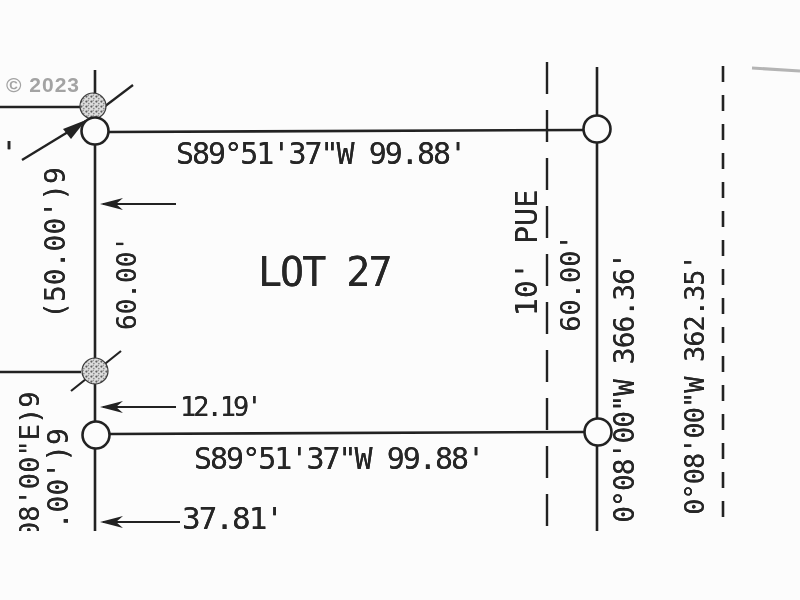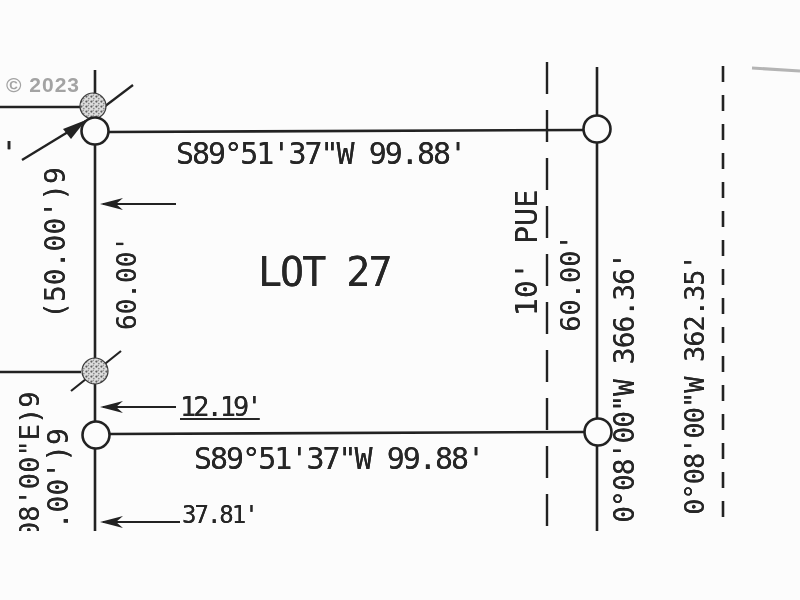--- a/index.html
+++ b/index.html
@@ -64,23 +64,23 @@
     <circle cx="96" cy="435" r="13.5" fill="#fcfcfc" stroke="#222" stroke-width="2.6"></circle>
     <circle cx="598" cy="432" r="13.5" fill="#fcfcfc" stroke="#222" stroke-width="2.6"></circle>
   </svg>
 
   <div class="t wm" style="left:6px;top:74px;font-size:21px;">© 2023</div>
 
   <div class="t" style="left:0px;top:138px;font-size:30px;">'</div>
 
   <div class="t" style="left:176px;top:139px;font-size:30px;letter-spacing:-2px;">S89°51'37"W 99.88'</div>
   <div class="t" style="left:258px;top:252px;font-size:40px;letter-spacing:-2px;text-align:center;">LOT 27</div>
-  <div class="t" style="left:180px;top:393px;font-size:27px;letter-spacing:-3px;text-decoration:underline;">12.19'</div>
+  <div class="t" style="left:180px;top:393px;font-size:27px;letter-spacing:-3px;">12.19'</div>
   <div class="t" style="left:194px;top:444px;font-size:30px;letter-spacing:-2px;">S89°51'37"W 99.88'</div>
-  <div class="t" style="left:182px;top:503px;font-size:24px;letter-spacing:-2px;">37.81'</div>
+  <div class="t" style="left:182px;top:503px;font-size:31px;letter-spacing:-2px;">37.81'</div>
 
   <div class="t v" style="left:56px;top:243px;font-size:28px;">(50.00')9</div>
   <div class="t v" style="left:127px;top:283px;font-size:26px;">60.00'</div>
   <div class="t v" style="left:527px;top:253px;font-size:30px;">10' PUE</div>
   <div class="t v" style="left:570px;top:283px;font-size:27px;">60.00'</div>
   <div class="t v" style="left:625px;top:388px;font-size:28px;letter-spacing:-1px;">0°08'00"W 366.36'</div>
   <div class="t v" style="left:694px;top:385px;font-size:27px;letter-spacing:-1px;">0°08'00"W 362.35'</div>
   <div class="t v" style="left:29px;top:481px;font-size:27px;">0°08'00"E)9</div>
   <div class="t v" style="left:59px;top:504px;font-size:28px;">(50.00')9</div>
 

